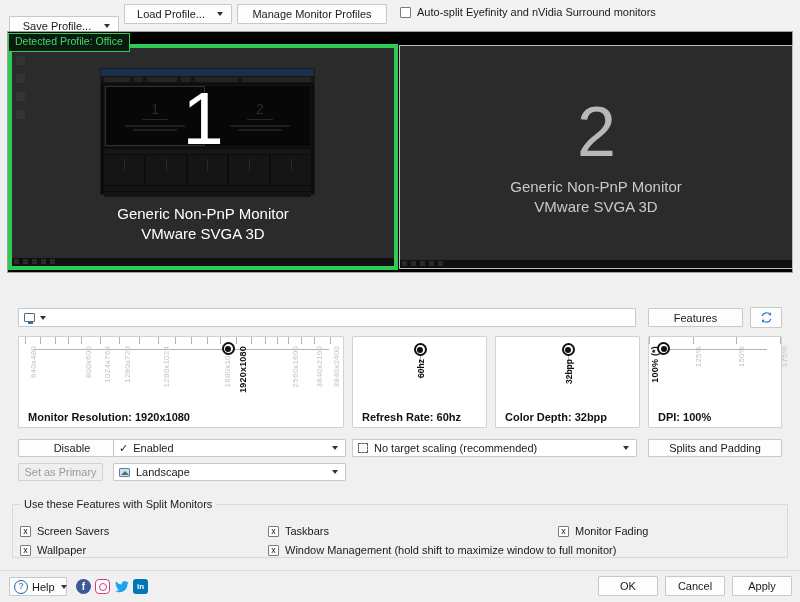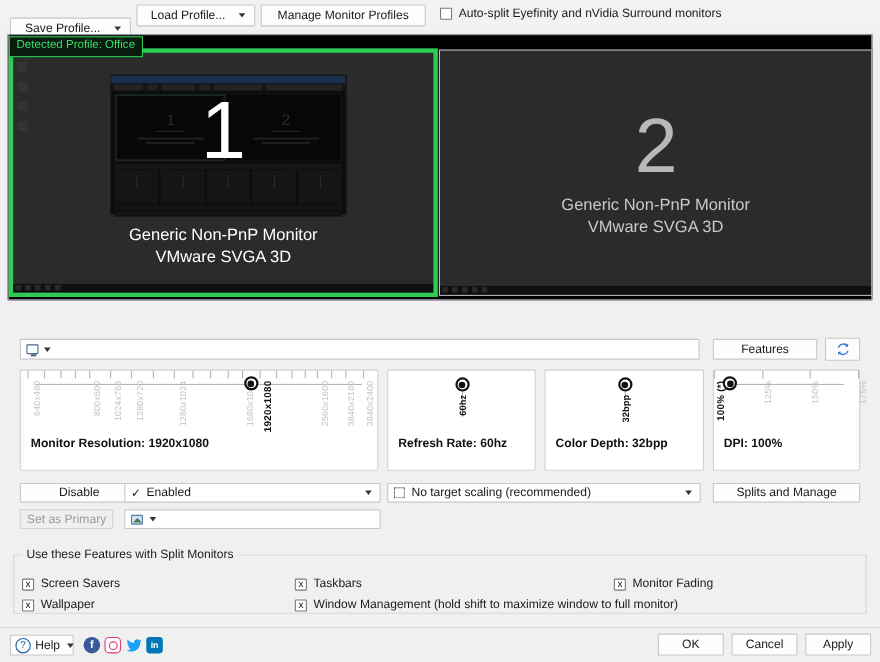--- a/index.html
+++ b/index.html
@@ -118,21 +118,21 @@
 
   
   .panel{
     position:absolute;box-sizing:border-box;background:#fff;border:1px solid #d2d2d2;border-radius:1px;
   }
   #res-panel{left:18px;top:336px;width:326px;height:92px;}
   #refresh-panel{left:352px;top:336px;width:135px;height:92px;}
   #depth-panel{left:495px;top:336px;width:145px;height:92px;}
   #dpi-panel{left:648px;top:336px;width:134px;height:92px;}
   .panel-caption{
-    position:absolute;left:9px;bottom:18px;font-size:11px;font-weight:bold;color:#111;white-space:nowrap;
+    position:absolute;left:9px;bottom:4px;font-size:11px;font-weight:bold;color:#111;white-space:nowrap;
   }
   .track{position:absolute;left:14px;right:14px;top:12px;height:1px;background:#b4b4b4;}
   .tick{position:absolute;top:0;width:1px;height:7px;background:#b4b4b4;}
   .ticklab{
     position:absolute;top:9px;font-size:8px;color:#c2c2c2;white-space:nowrap;
     writing-mode:vertical-rl;transform:rotate(180deg);transform-origin:center;
     font-family:"Liberation Sans",sans-serif;letter-spacing:.2px;
   }
   .ticklab.sel{color:#111;font-weight:bold;font-size:9px;}
   .knob{
@@ -380,29 +380,30 @@
   <div class="btn" id="setprimary-button">
     <span class="lbl">Set as Primary</span>
   </div>
   <div class="combo" id="enabled-combo">
     <span class="ck-mark">✓</span>
     <span class="txt">Enabled</span>
     <span class="caret"></span>
   </div>
   <div class="combo" id="orientation-combo">
     <span class="land-icon"></span>
+    <span class="txt">Landscape</span>
     <span class="caret"></span>
   </div>
   <div class="combo" id="scaling-combo">
     <span class="dash-box"></span>
     <span class="txt">No target scaling (recommended)</span>
     <span class="caret"></span>
   </div>
   <div class="btn" id="splits-button">
-    <span class="lbl">Splits and Manage</span>
+    <span class="lbl">Splits and Padding</span>
   </div>
 
   <div class="group"></div>
   <div class="group-title">Use these Features with Split Monitors</div>
 
   <div class="feat" id="feat-screensavers">
     <span class="chk-box">x</span>
     <span class="chk-label">Screen Savers</span>
   </div>
   <div class="feat" id="feat-wallpaper">

